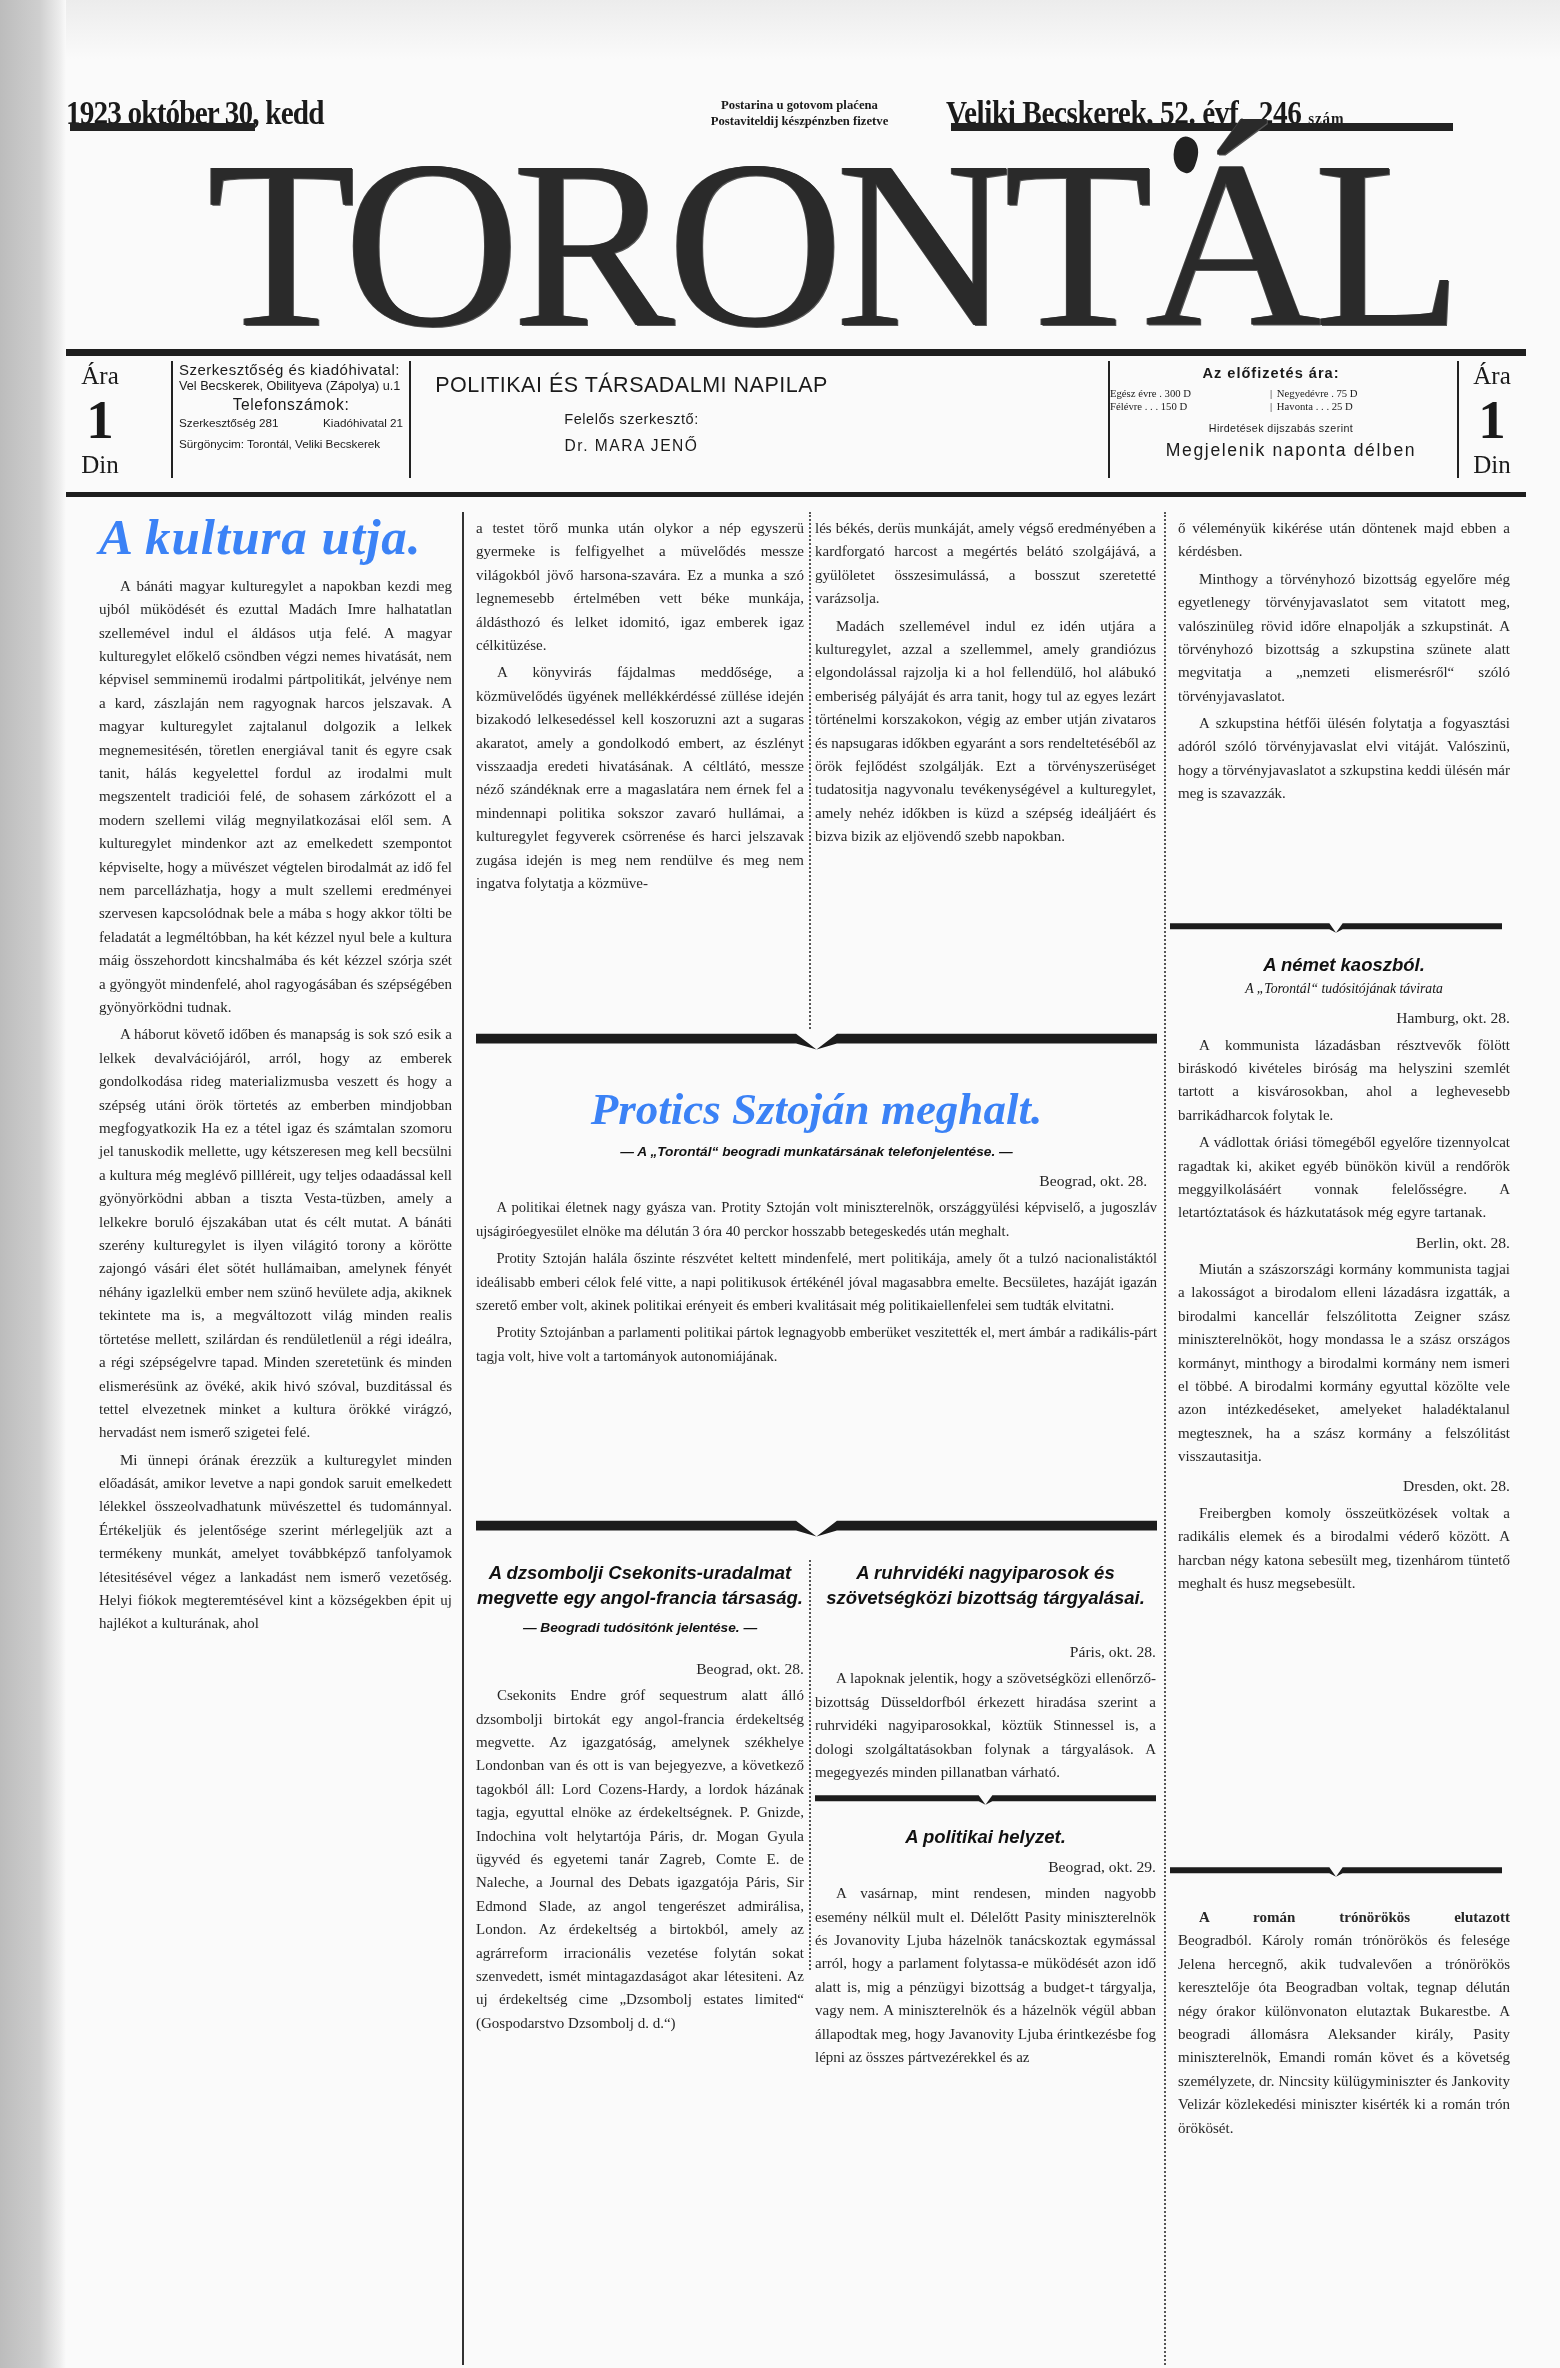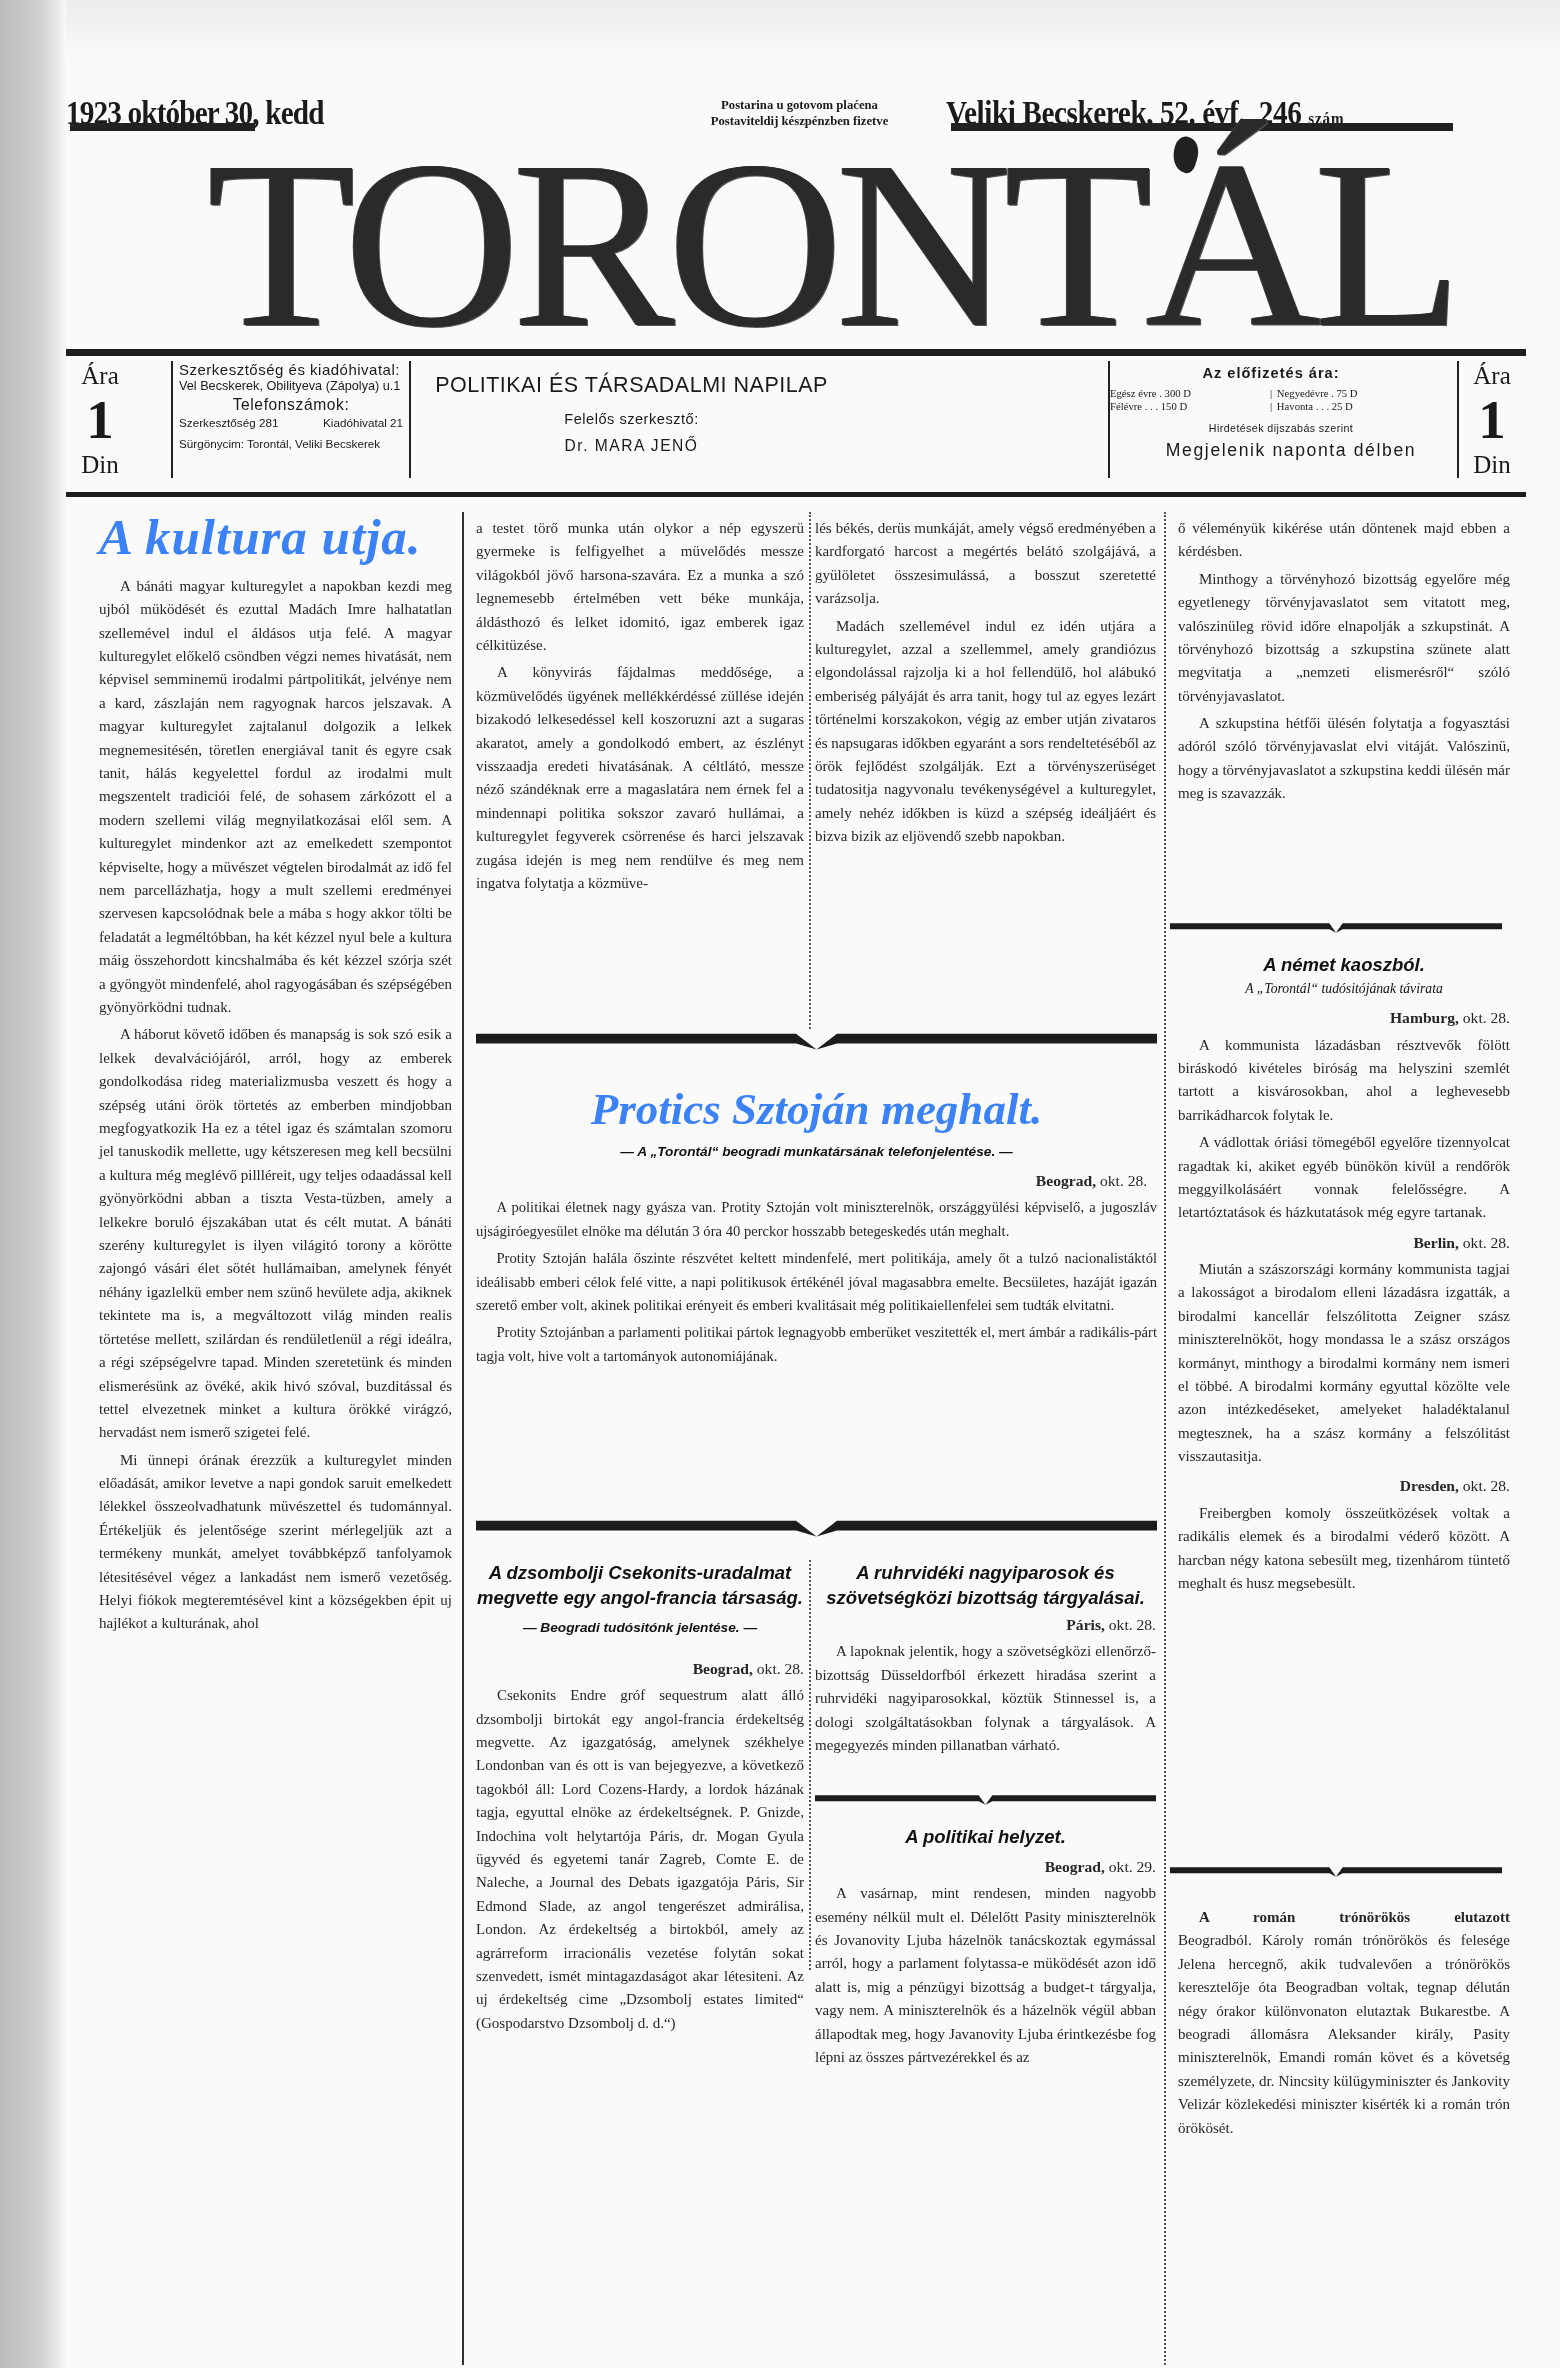--- a/index.html
+++ b/index.html
@@ -61,21 +61,21 @@
   .col { position: absolute; font-family: "Liberation Serif", serif; font-size: 15px; line-height: 23.4px;
     text-align: justify; color: #262626; hyphens: manual; }
   .col p { text-indent: 1.4em; margin-bottom: 3.9px; }
   .col p.noind { text-indent: 0; }
   .vline { position: absolute; width: 0; border-left: 2px dotted #555; }
   .vline.solid { border-left: 2px solid #333; }
 
   .headline-italic { font-family: "Liberation Serif", serif; font-style: italic; font-weight: bold; text-align: center; color: #3b82f6; }
   .kicker { font-family: "Liberation Sans", sans-serif; font-style: italic; font-weight: bold; text-align: center; font-size: 13.7px; color: #111; }
   .dateline-r { text-align: right; font-size: 15.6px; margin: 5.9px 0 3.9px 0; }
-  .dateline-r b { font-weight: bold; }
+  .dateline-r b { font-weight: normal; }
   .sans-head { font-family: "Liberation Sans", sans-serif; font-style: italic; font-weight: bold; text-align: center; color: #111; }
 
   .ornament-rule { position: absolute; height: 11.7px; background: #1c1c1c;
     clip-path: polygon(0 20%, 48% 20%, 50% 100%, 52% 20%, 100% 20%, 100% 70%, 52% 70%, 50% 100%, 48% 70%, 0 70%); }
   .ornament-rule.thick { height: 17.6px; clip-path: polygon(0 10%, 47% 10%, 50% 100%, 53% 10%, 100% 10%, 100% 65%, 53% 65%, 50% 100%, 47% 65%, 0 65%); }
 </style>
 </head>
 <body>
 
 <div class="edge-shadow"></div>
@@ -190,21 +190,21 @@
   <div class="dateline-r" style="margin-top:17.6px;">
     <b>Beograd,</b>
     <span>okt. 28.</span>
   </div>
   <p>Csekonits Endre gróf sequestrum alatt álló dzsombolji birtokát egy angol-francia érdekeltség megvette. Az igazgatóság, amelynek székhelye Londonban van és ott is van bejegyezve, a következő tagokból áll: Lord Cozens-Hardy, a lordok házának tagja, egyuttal elnöke az érdekeltségnek. P. Gnizde, Indochina volt helytartója Páris, dr. Mogan Gyula ügyvéd és egyetemi tanár Zagreb, Comte E. de Naleche, a Journal des Debats igazgatója Páris, Sir Edmond Slade, az angol tengerészet admirálisa, London. Az érdekeltség a birtokból, amely az agrárreform irracionális vezetése folytán sokat szenvedett, ismét mintagazdaságot akar létesiteni. Az uj érdekeltség cime „Dzsombolj estates limited“ (Gospodarstvo Dzsombolj d. d.“)</p>
 </div>
 <div class="vline" style="left:809px; top:1560px; height:410px;"></div>
 
 <div class="col" style="left:815px; top:1560px; width:341px; font-size:15px;">
   <div class="sans-head" style="font-size:18.5px; line-height:25px;">A ruhrvidéki nagyiparosok és szövetségközi bizottság tárgyalásai.</div>
-  <div class="dateline-r" style="margin-top:3px;">
+  <div class="dateline-r" style="margin-top:30px;">
     <b>Páris,</b>
     <span>okt. 28.</span>
   </div>
   <p>A lapoknak jelentik, hogy a szövetségközi ellenőrző-bizottság Düsseldorfból érkezett hiradása szerint a ruhrvidéki nagyiparosokkal, köztük Stinnessel is, a dologi szolgáltatásokban folynak a tárgyalások. A megegyezés minden pillanatban várható.</p>
 </div>
 <div class="ornament-rule" style="left:815px; top:1793px; width:341px;"></div>
 
 <div class="col" style="left:815px; top:1824px; width:341px; font-size:15px;">
   <div class="sans-head" style="font-size:18.5px; line-height:25px;">A politikai helyzet.</div>
   <div class="dateline-r" style="margin-top:5.9px;">

